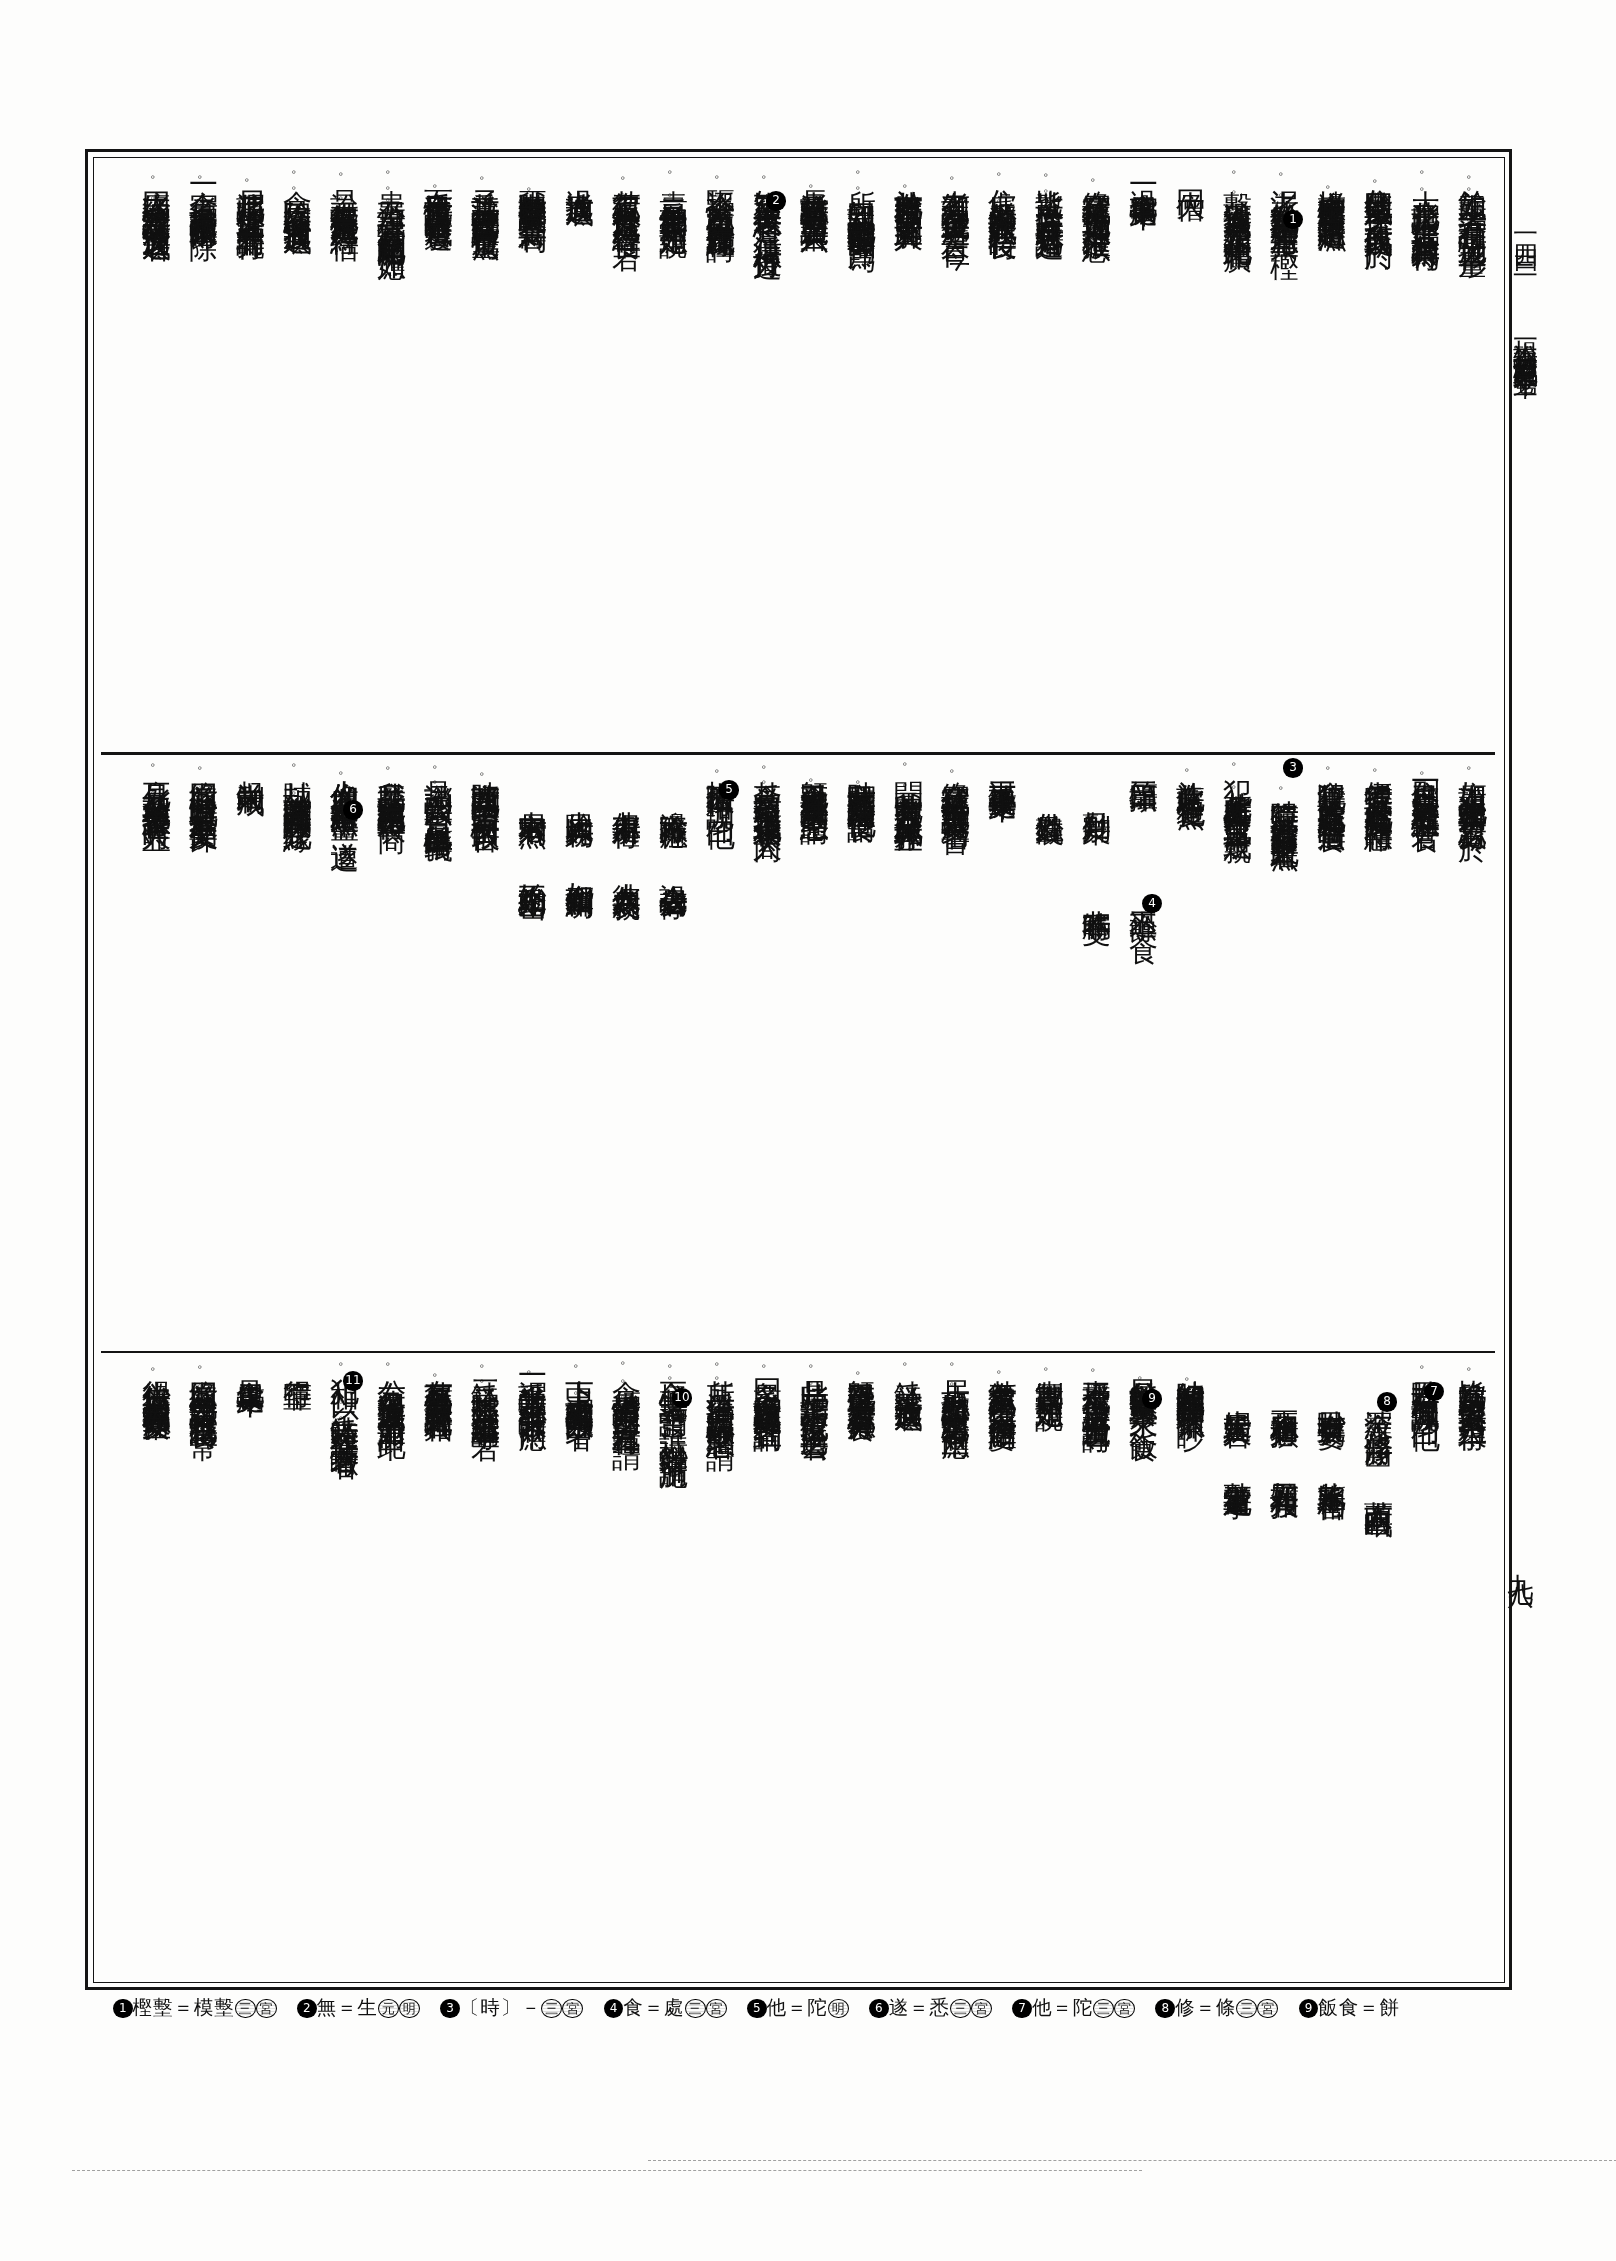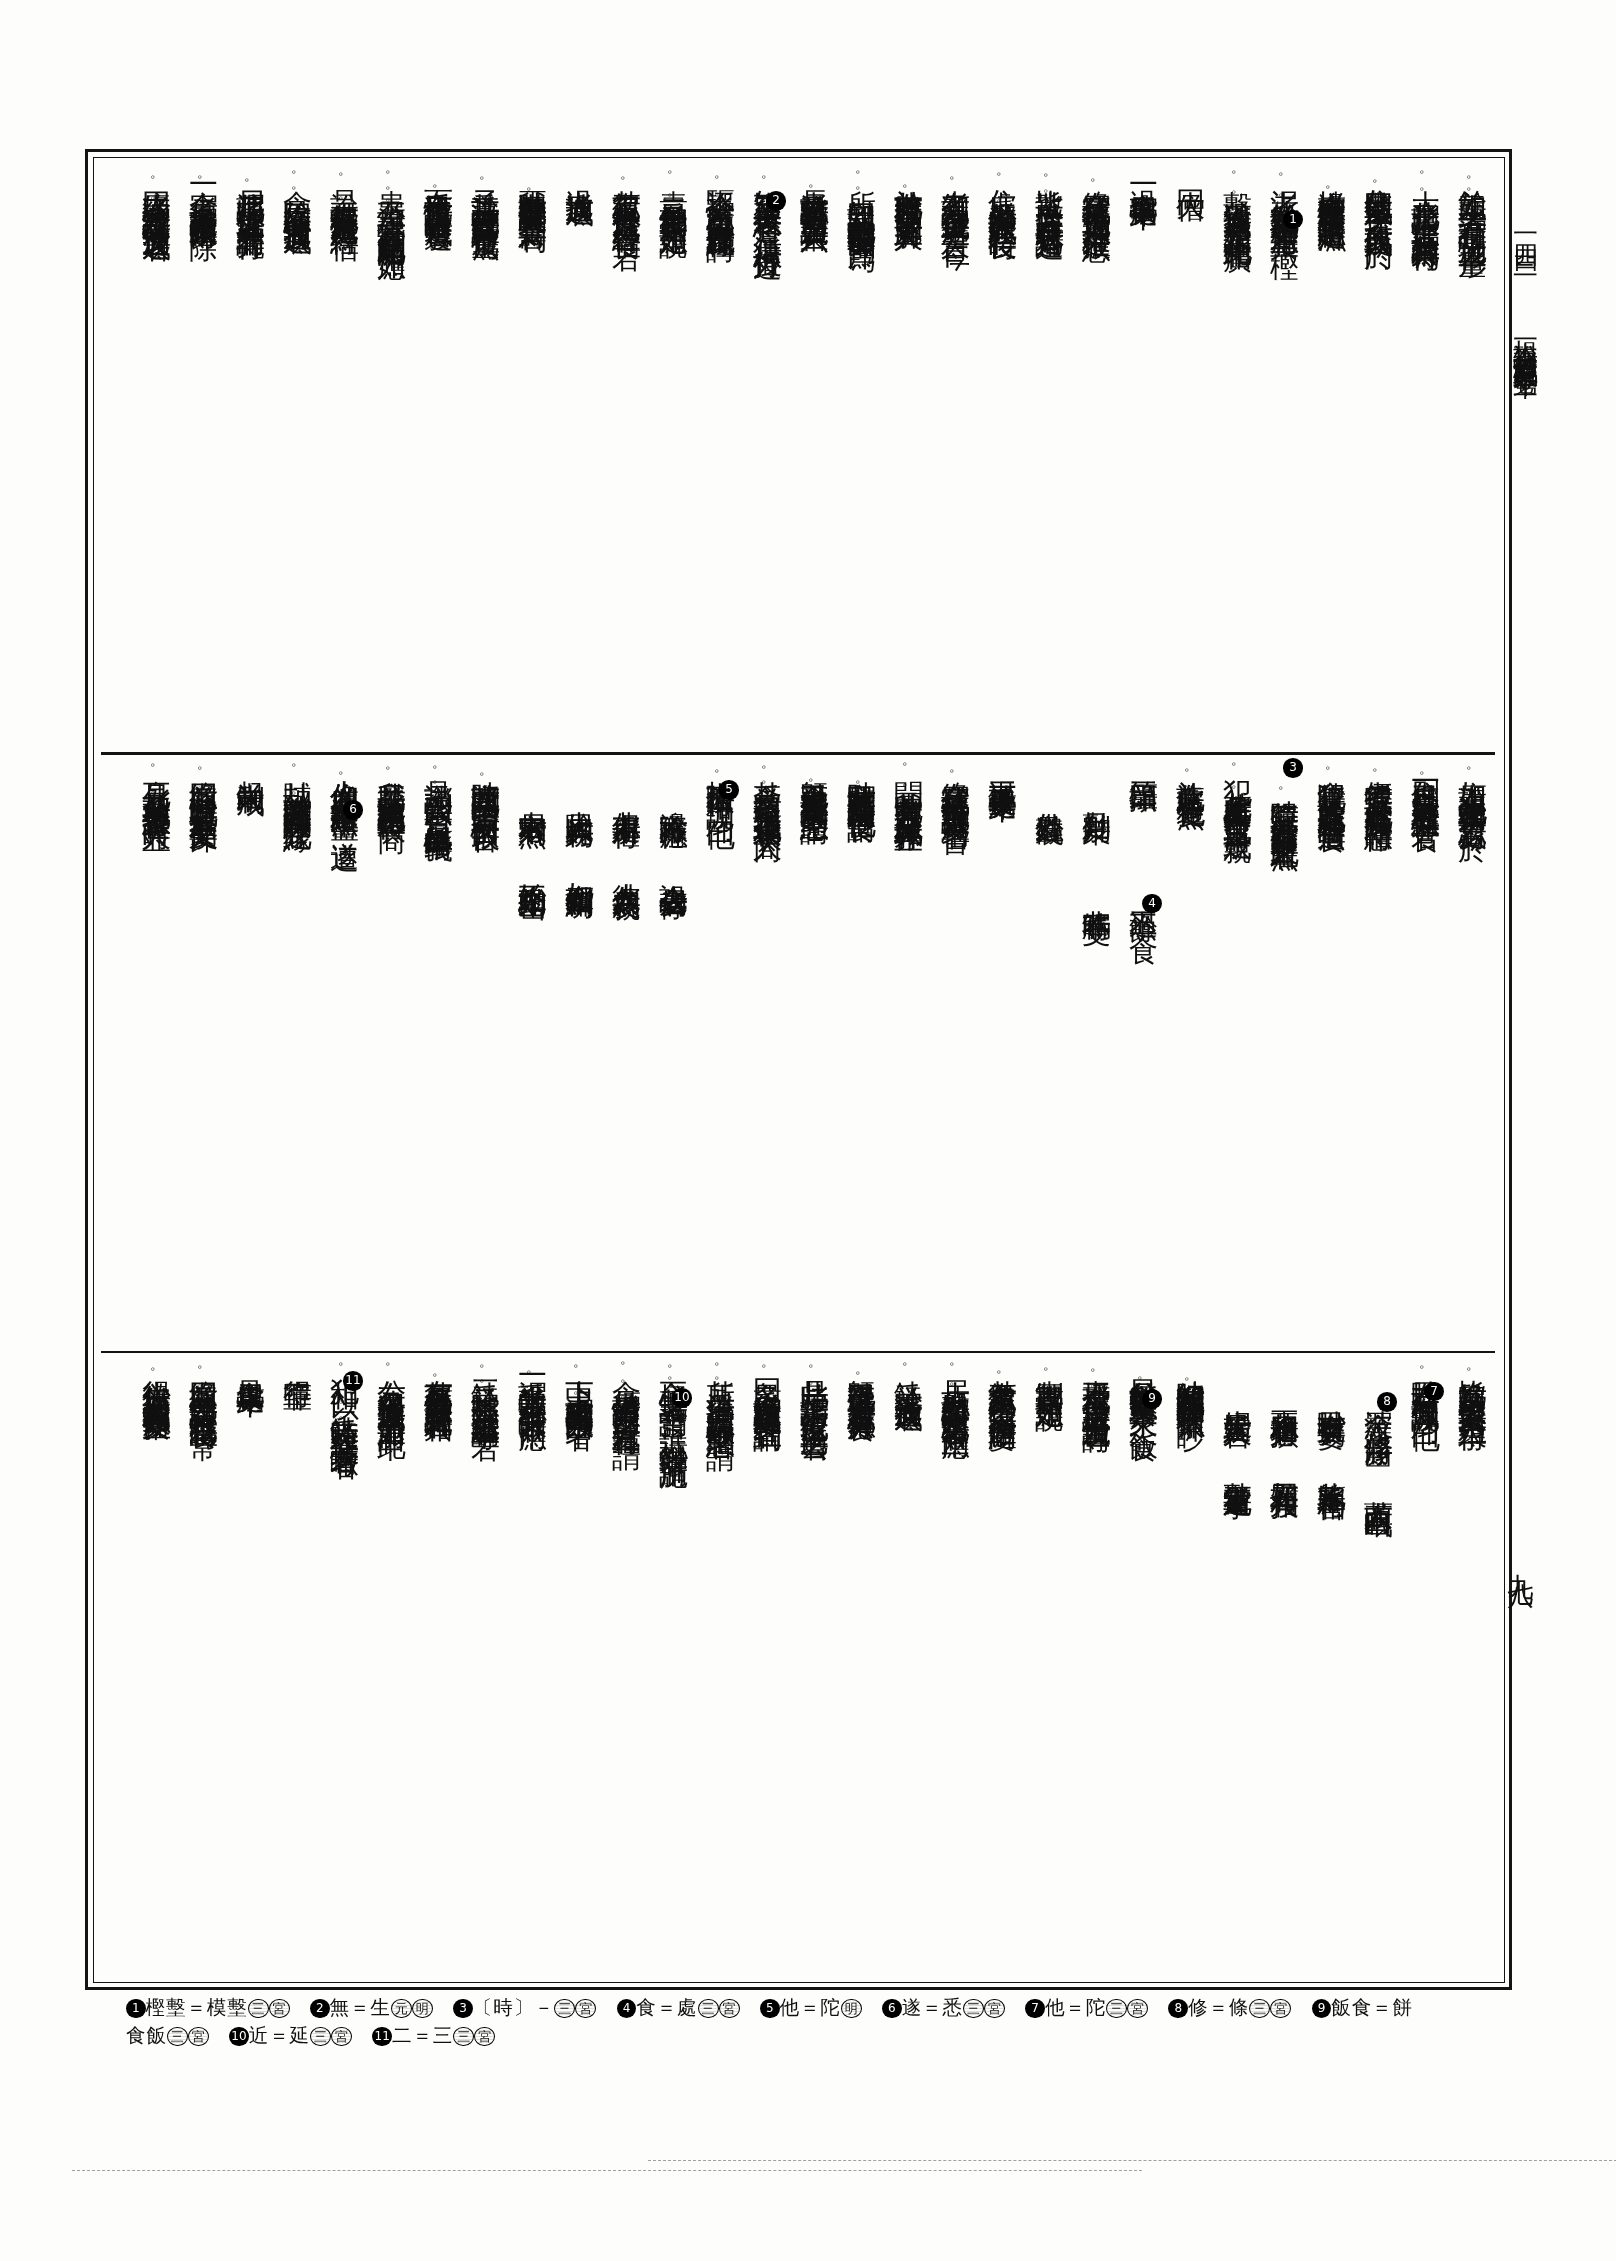--- a/index.html
+++ b/index.html
@@ -47,21 +47,21 @@
     position:absolute;writing-mode:vertical-rl;text-orientation:mixed;
     font-size:25px;letter-spacing:5.3px;white-space:pre;
   }
   .canon-number{left:1509px;top:220px;}
   .running-title{left:1509px;top:320px;letter-spacing:2.3px;}
   .page-number{left:1504px;top:1553px;font-size:26px;}
   .apparatus{
     position:absolute;left:113px;top:1994px;width:1489px;
     font-size:19.6px;line-height:28px;letter-spacing:0.8px;
   }
-  .apparatus .fn-row{white-space:pre;margin-left:13px;}
+  .apparatus .fn-row{white-space:pre;}
   .artifact{position:absolute;border-top:1.5px dashed #555;opacity:.55;height:0;}
   .artifact-1{left:648px;top:2160px;width:969px;}
   .artifact-2{left:72px;top:2170px;width:1070px;}
 </style>
 </head>
 <body>
 
 <div class="frame-outer">
   <div class="frame-inner">
     <div class="register reg-top"><div class="col">餘義如上<span class="pc">。</span>大者<span class="pc">。</span>謂有二種<span class="pc">。</span>一施物大<span class="pc">。</span>二形量</div><div class="col">大<span class="pc">。</span>此謂形量大<span class="pc">。</span>言住處者<span class="pc">。</span>謂於其中得爲行</div><div class="col">住坐臥四威儀事<span class="pc">。</span>作者<span class="pc">。</span>或自作或使人<span class="pc">。</span>於門</div><div class="col">樘邊應安橫扂及窓牖水竇<span class="pc">。</span>若起牆時是濕</div><div class="col">泥者<span class="pc">。</span>始從治地築基創起<span class="pc">。</span>應二三重布其<span class="mk">1</span>樫</div><div class="col">墼<span class="pc">。</span>若過得波逸底迦<span class="pc">。</span>釋義如上<span class="pc">。</span>此中犯相廣</div><div class="col">同大僧</div><div class="col">過一宿食學處第二十</div><div class="col">緣在室羅伐城<span class="pc">。</span>世尊現大神通<span class="pc">。</span>外道摧破悉</div><div class="col">皆逃散<span class="pc">。</span>邊方而住<span class="pc">。</span>時有長者爲諸外道造一</div><div class="col">住處<span class="pc">。</span>外道邪師與六十人於此而住<span class="pc">。</span>後時長</div><div class="col">者有知識人<span class="pc">。</span>從室羅伐至長者處<span class="pc">。</span>告言<span class="pc">。</span>仁今</div><div class="col">於此有勝福田可恭敬不<span class="pc">。</span>長者卽將至邪人</div><div class="col">所<span class="pc">。</span>知識報曰<span class="pc">。</span>此是世顚倒物非眞福田<span class="pc">。</span>卽爲</div><div class="col">長者說諸苾芻德行尊高<span class="pc">。</span>廣說乃至告六衆</div><div class="col">知皆來至<span class="pc">。</span>彼遂令長者心<span class="mk">2</span>無淨信<span class="pc">。</span>復打外道</div><div class="col">驅逐令去<span class="pc">。</span>苾芻以事白佛<span class="pc">。</span>佛以此緣種種訶</div><div class="col">責<span class="pc">。</span>爲二部弟子制其學處<span class="pc">。</span>應如是說</div><div class="col">若復苾芻尼<span class="pc">。</span>於外道住處<span class="pc">。</span>得經一宿一食<span class="pc">。</span>若</div><div class="col">過者波逸底迦</div><div class="col">爾時世尊觀彼長者調伏時至<span class="pc">。</span>令具壽舍利</div><div class="col">子爲其說法<span class="pc">。</span>彼聞法已得見眞諦<span class="pc">。</span>復爲無量</div><div class="col">百千有情說法皆悟眞諦<span class="pc">。</span>時過不食風發遭</div><div class="col">患<span class="pc">。</span>乃至廣說<span class="pc">。</span>佛言<span class="pc">。</span>前是創制此是隨開<span class="pc">。</span>應如</div><div class="col">是說<span class="pc">。</span>若復苾芻尼於外道住處<span class="pc">。</span>得經一宿一</div><div class="col">食<span class="pc">。</span>除病因緣<span class="pc">。</span>若過者波逸底迦</div><div class="col">尼謂此法中尼<span class="pc">。</span>外道住處者<span class="pc">。</span>謂非同梵行<span class="pc">。</span>一</div><div class="col">宿一食者<span class="pc">。</span>謂於彼衆受食宿止齊限時節<span class="pc">。</span>除</div><div class="col">病因緣者<span class="pc">。</span>謂緣說法事及有病<span class="pc">。</span>波逸底迦者<span class="pc">。</span></div></div>
@@ -71,18 +71,17 @@
     <div class="register reg-bottom"><div class="col">皆喚爲妨婦<span class="pc">。</span>更欲娶妻人皆不與<span class="pc">。</span>乃至求得</div><div class="col">眇右目女<span class="pc">。</span>彼有知識說伽<span class="mk">7</span>他曰</div><div class="col">　波羅舍<span class="mk">8</span>修將淨齒　　若人頭向西出眠</div><div class="col">　眇右目女娶爲妻　　此等皆爲不善相</div><div class="col">　兩惡相逢必有損　　譬如刀石共相投</div><div class="col">　夫婦皆是妨害人　　若娶定當遭死事</div><div class="col">時彼知友雖聞此語竟不齒錄<span class="pc">。</span>猶索不休<span class="pc">。</span>眇</div><div class="col">目父母營辦飲食而欲嫁女<span class="pc">。</span>十二衆來<span class="mk">9</span>飯食</div><div class="col">盡授不成禮會<span class="pc">。</span>俗旅譏嫌<span class="pc">。</span>廣說乃至世尊訶</div><div class="col">責制其學處<span class="pc">。</span>應如是說</div><div class="col">若復衆多苾芻尼<span class="pc">。</span>往俗家中<span class="pc">。</span>有淨信婆羅門</div><div class="col">居士<span class="pc">。</span>慇懃請與餅麨飯<span class="pc">。</span>苾芻尼須者<span class="pc">。</span>應兩三</div><div class="col">鉢受<span class="pc">。</span>若過受者波逸底迦</div><div class="col">旣受得已還至住處<span class="pc">。</span>若有苾芻尼應共分食<span class="pc">。</span></div><div class="col">此是時<span class="pc">。</span>尼謂十二衆<span class="pc">。</span>或復餘尼<span class="pc">。</span>過二已去名</div><div class="col">曰衆多<span class="pc">。</span>俗家謂白衣家婆羅門等<span class="pc">。</span>往者謂到</div><div class="col">其所<span class="pc">。</span>淨信者<span class="pc">。</span>謂信三寶深心歸敬<span class="pc">。</span>慇懃者<span class="pc">。</span>謂</div><div class="col">心至極<span class="pc">。</span>請者<span class="pc">。</span>謂發言<span class="mk">10</span>近請<span class="pc">。</span>麨餅者<span class="pc">。</span>謂所施</div><div class="col">食<span class="pc">。</span>須者謂情愛樂<span class="pc">。</span>兩三鉢者<span class="pc">。</span>鉢有三種<span class="pc">。</span>謂</div><div class="col">上中下<span class="pc">。</span>上者謂受摩揭陀國二升米飯<span class="pc">。</span>中者</div><div class="col">謂受一升半米飯<span class="pc">。</span>小者謂受一升米飯<span class="pc">。</span>應兩</div><div class="col">三鉢受<span class="pc">。</span>指其限齊<span class="pc">。</span>還至住處者謂至寺中<span class="pc">。</span>若</div><div class="col">有苾芻尼應共分食者<span class="pc">。</span>謂與同梵行者共相</div><div class="col">分布<span class="pc">。</span>若過受得波逸底迦者<span class="pc">。</span>事並如前<span class="pc">。</span>此中</div><div class="col">犯相<span class="pc">。</span>以<span class="mk">11</span>二大鉢受時<span class="pc">。</span>得惡作罪<span class="pc">。</span>若吞噉者<span class="pc">。</span></div><div class="col">得墮罪</div><div class="col">足食學處第二十二</div><div class="col">緣處同前<span class="pc">。</span>佛告諸苾芻曰<span class="pc">。</span>我爲一坐食時<span class="pc">。</span>常</div><div class="col">得少欲無病<span class="pc">。</span>起居輕利氣力康强安樂而住<span class="pc">。</span></div></div>
   </div>
 </div>
 
 <div class="margin-vertical canon-number">一四四三</div>
 <div class="margin-vertical running-title">根本說一切有部苾芻尼毘奈耶卷第十三</div>
 <div class="margin-vertical page-number">九七八</div>
 
 <div class="apparatus">
   <div class="fn-row"><span class="mk">1</span>樫墼＝模墼<span class="sig">三</span><span class="sig">宮</span>　<span class="mk">2</span>無＝生<span class="sig">元</span><span class="sig">明</span>　<span class="mk">3</span>〔時〕－<span class="sig">三</span><span class="sig">宮</span>　<span class="mk">4</span>食＝處<span class="sig">三</span><span class="sig">宮</span>　<span class="mk">5</span>他＝陀<span class="sig">明</span>　<span class="mk">6</span>遂＝悉<span class="sig">三</span><span class="sig">宮</span>　<span class="mk">7</span>他＝陀<span class="sig">三</span><span class="sig">宮</span>　<span class="mk">8</span>修＝條<span class="sig">三</span><span class="sig">宮</span>　<span class="mk">9</span>飯食＝餅</div>
-  <div class="fn-row">食飯<span class="sig">三</span><span class="sig">宮</span>　<span class="mk">10</span>近＝延<span class="sig">三</span><span class="sig">宮</span>　<span class="mk">11</span>二＝三<span class="sig">三</span><span class="sig">宮</span></div>
 </div>
 
 <div class="artifact artifact-1"></div>
 <div class="artifact artifact-2"></div>
 
 
 </body></html>

